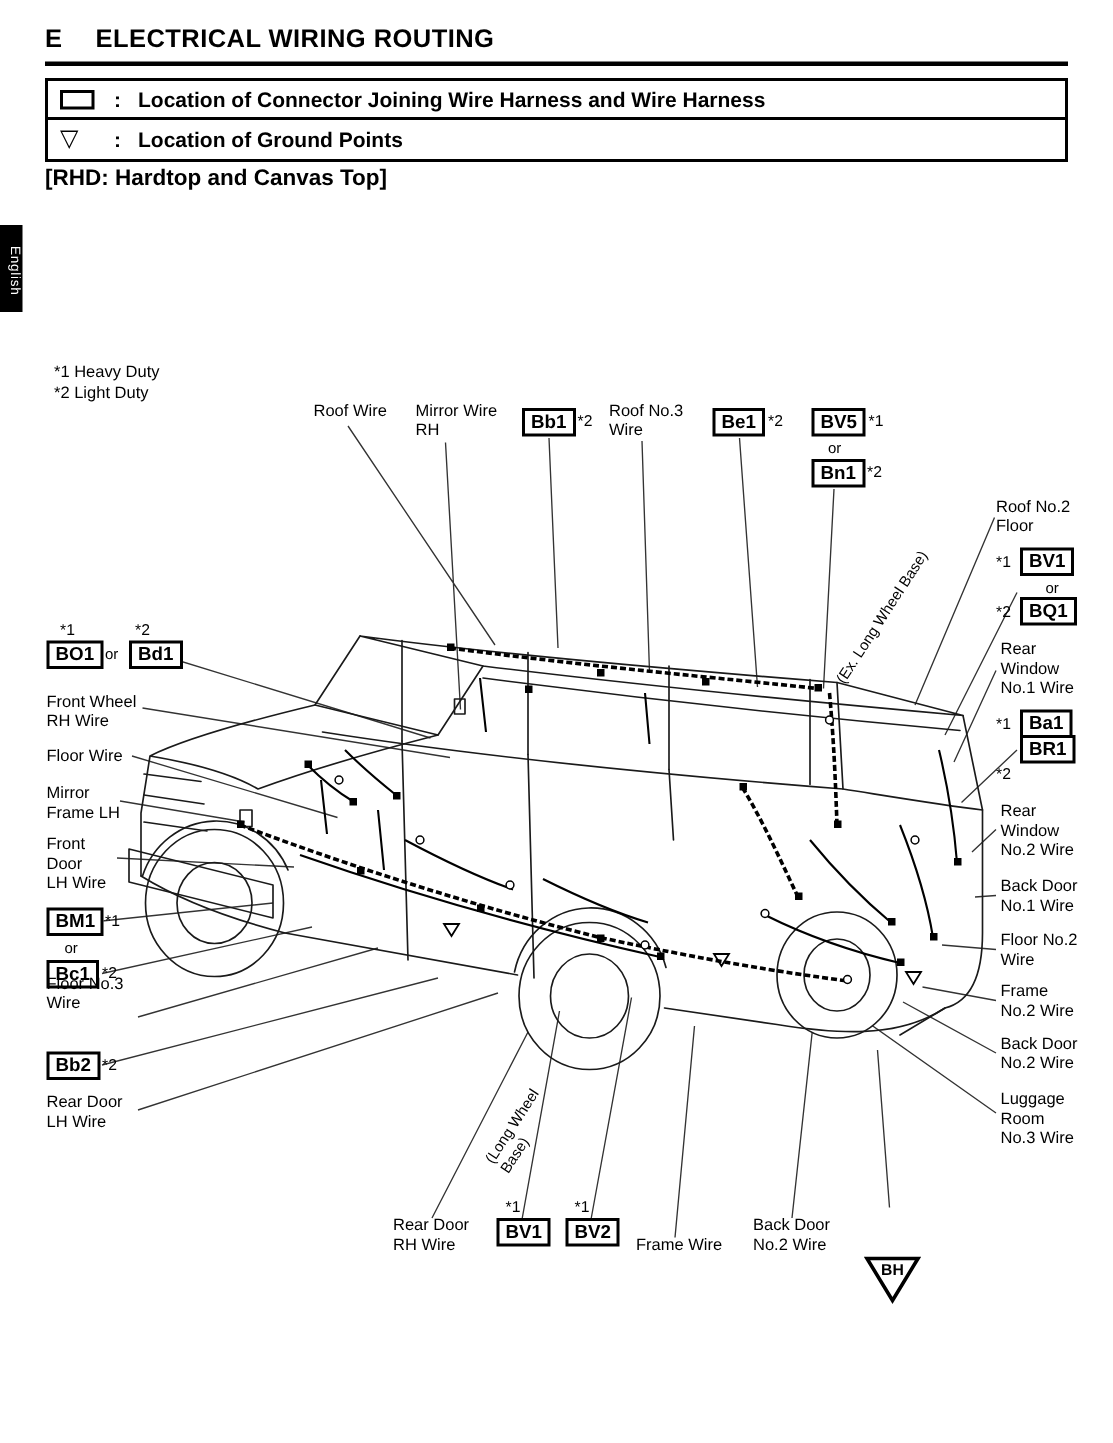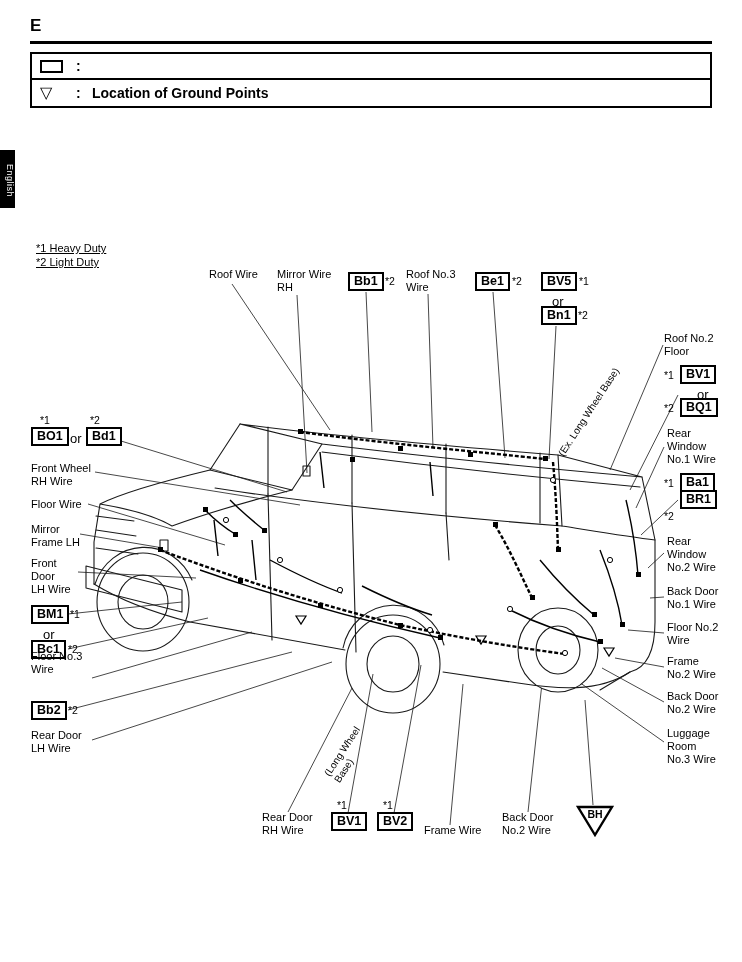--- a/index.html
+++ b/index.html
@@ -18,29 +18,29 @@
   .sym { width:36px; display:flex; align-items:center; }
   .rect-sym { display:inline-block; width:23px; height:13px; border:2px solid #000; background:#fff; }
   .tri-sym { font-size:16px; line-height:1; font-weight:normal; }
   .sep { width:16px; }
 
   .subtitle { position:absolute; left:30px; top:110px; font-size:15px; font-weight:bold; }
 
   .side-tab { position:absolute; left:0; top:150px; width:15px; height:58px; background:#000; color:#fff;
               font-size:9px; letter-spacing:.5px; writing-mode:vertical-rl; text-align:center; padding-top:3px; }
 
-  .notes { position:absolute; left:36px; top:241px; font-size:11px; line-height:1.3; white-space:pre-line;text-decoration:underline; }
+  .notes { position:absolute; left:36px; top:241px; font-size:11px; line-height:1.3; white-space:pre-line; }
 
   .lbl  { position:absolute; font-size:11px; line-height:1.18; white-space:pre-line; }
   .duty { position:absolute; font-size:10.5px; }
-  .or   { position:absolute; font-size:13px; }
+  .or   { position:absolute; font-size:10px; }
   .cbox { position:absolute; border:2px solid #000; font-weight:bold; font-size:12.5px; line-height:15px;
           padding:0 4px; background:#fff; }
   .rot  { position:absolute; transform-origin:0 0; font-size:10px; line-height:1.15; white-space:pre-line; }
-  .bh-wrap { position:absolute; }
+  .bh-wrap { position:absolute;margin-top:32px; }
 </style>
 </head>
 <body>
 
 <div class="page">
 
   <svg class="overlay" viewBox="0 0 742 962" width="742" height="962" xmlns="http://www.w3.org/2000/svg">
     <g stroke="#333" stroke-width="0.9" fill="none">
       <path d="M232,284 L330,430 M297,295 L307,473 M366,292 L372,432 M428,294 L433,448 M493,292 L505,458 M556,326 L549,459
                M663,345 L610,470 M678,395 L630,490 M664,447 L636,508 M678,500 L641,535 M664,553 L648,568
@@ -124,36 +124,39 @@
       <g fill="none" stroke="#000" stroke-width="1.2">
         <path d="M476,636 L486,636 L481,644 Z"></path>
         <path d="M604,648 L614,648 L609,656 Z"></path>
         <path d="M296,616 L306,616 L301,624 Z"></path>
       </g>
     </g>
   </svg>
 
   <div class="hdr">
     <span class="letter">E</span>
+    <span>ELECTRICAL WIRING ROUTING</span>
   </div>
 
   <div class="legend">
     <div class="legend-row">
       <span class="sym">
           <span class="rect-sym"></span>
         </span>
       <span class="sep">:</span>
+      <span>Location of Connector Joining Wire Harness and Wire Harness</span>
     </div>
     <div class="legend-row">
       <span class="sym tri-sym">▽</span>
       <span class="sep">:</span>
       <span>Location of Ground Points</span>
     </div>
   </div>
 
+  <div class="subtitle">[RHD: Hardtop and Canvas Top]</div>
   <div class="side-tab">English</div>
   <div class="notes">*1 Heavy Duty
 *2 Light Duty</div>
 
   <div class="lbl" style="left:209px;top:268px">Roof Wire</div>
   <div class="lbl" style="left:277px;top:268px">Mirror Wire
 RH</div>
   <span class="cbox" style="left:348px;top:272px">Bb1</span>
   <span class="duty" style="left:385px;top:275px">*2</span>
   <div class="lbl" style="left:406px;top:268px">Roof No.3

